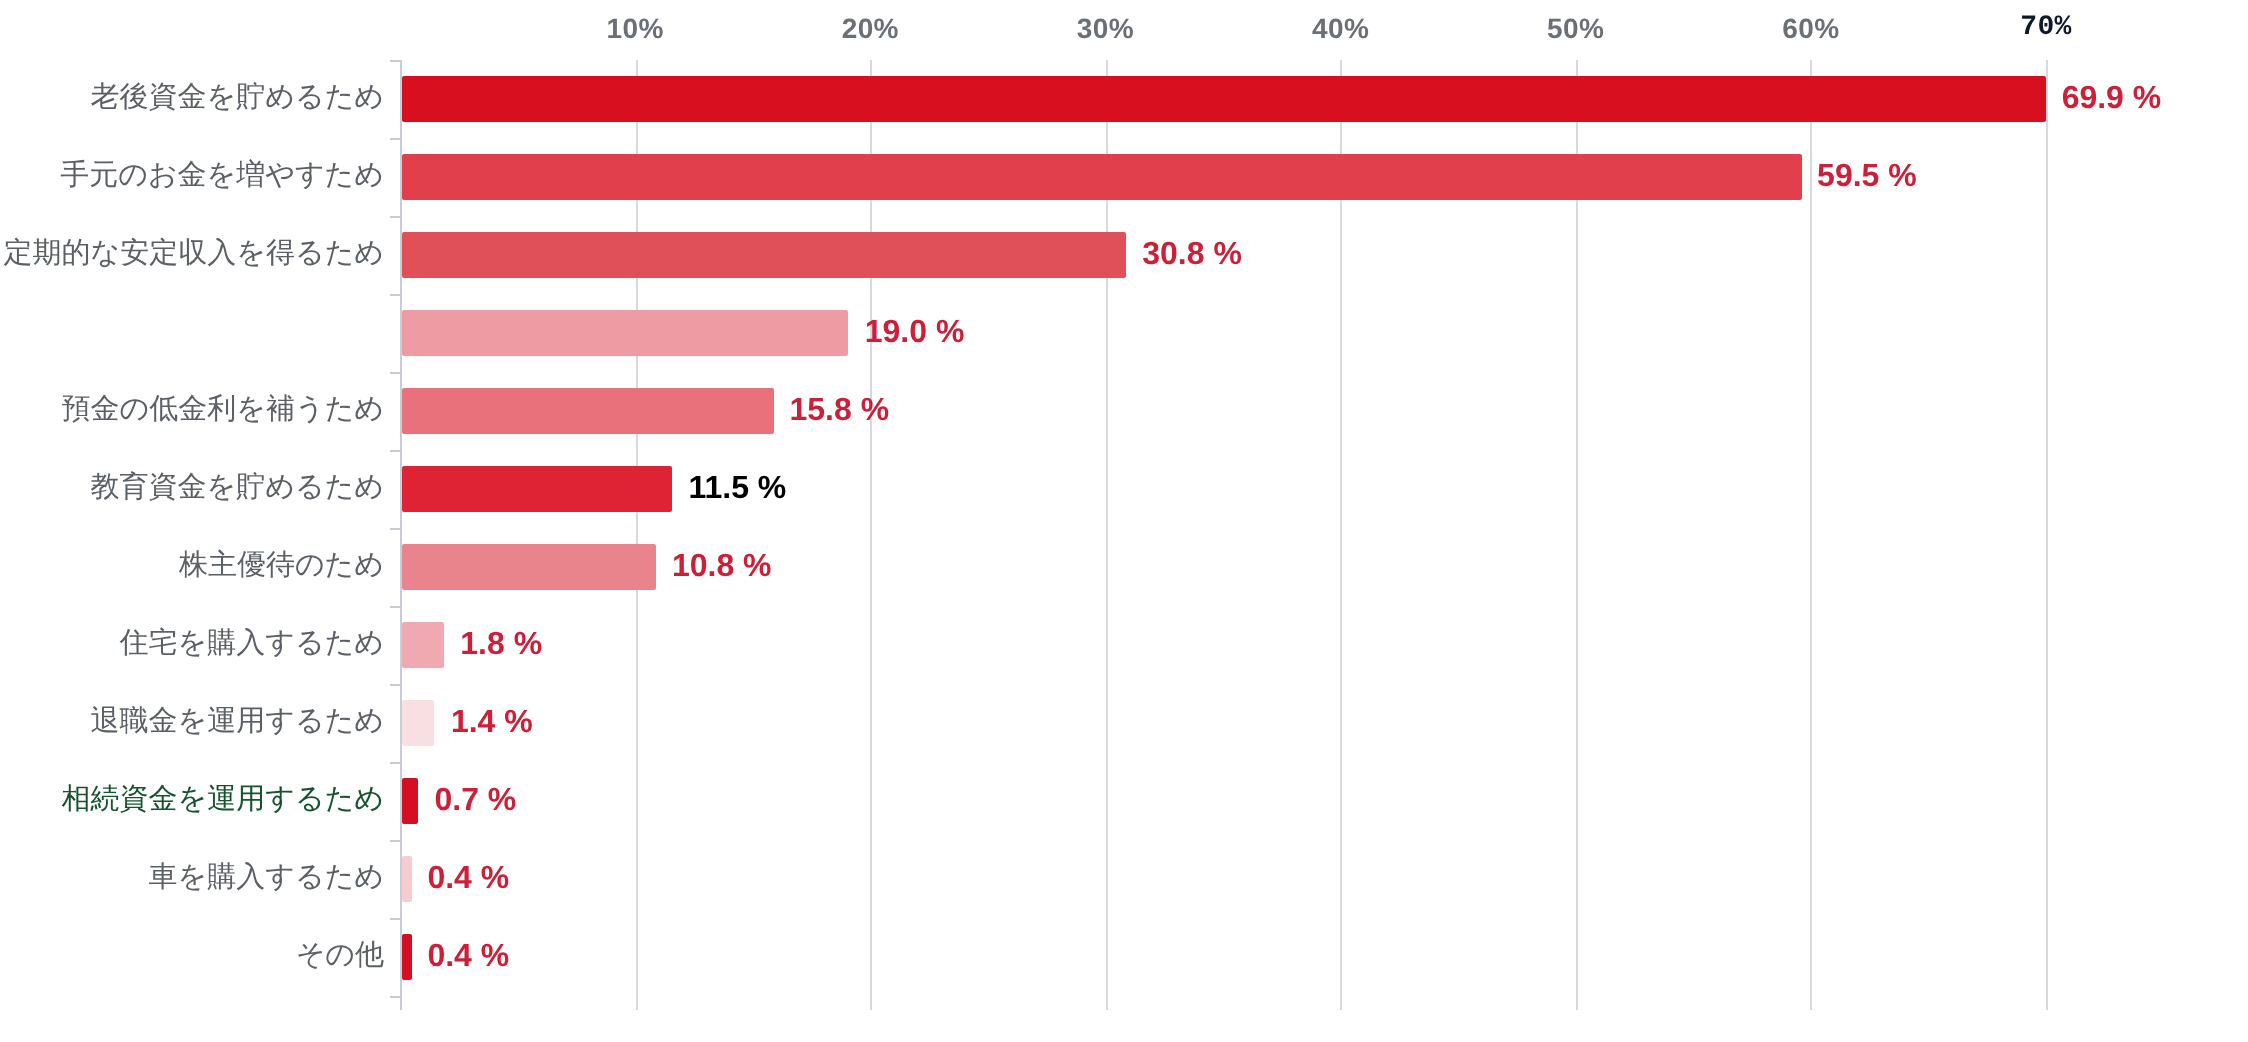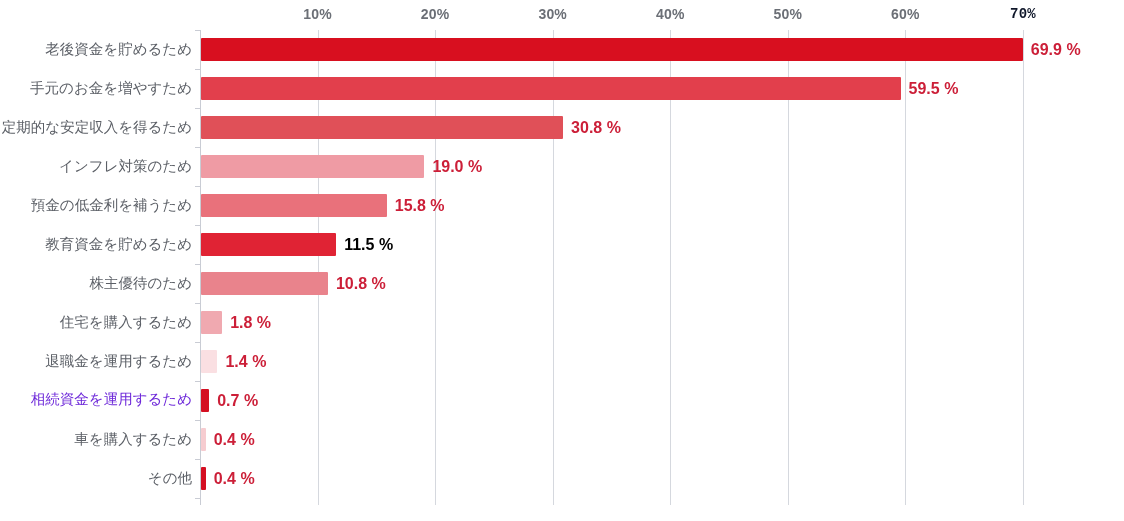--- a/index.html
+++ b/index.html
@@ -125,21 +125,20 @@
         <div class="bar-value" style="left: 908.55px; color: rgb(204, 31, 56);">59.5 %</div>
       </div>
       <div class="row" style="top: 108px;">
         <div class="row-tick" style="top: 0px; background: rgb(201, 204, 212);"></div>
         <div class="cat-label-wrap" style="color: rgb(91, 95, 102);">定期的な安定収入を得るため</div>
         <div class="bar" style="width: 362.12px; background: rgb(224, 80, 88);"></div>
         <div class="bar-value" style="left: 571.12px; color: rgb(204, 31, 56);">30.8 %</div>
       </div>
       <div class="row" style="top: 147px;">
         <div class="row-tick" style="top: 0px; background: rgb(201, 204, 212);"></div>
-        <div class="cat-label-wrap" style="color: rgb(91, 95, 102);">インフレ対策のため</div>
         <div class="bar" style="width: 223.386px; background: rgb(239, 155, 164);"></div>
         <div class="bar-value" style="left: 432.386px; color: rgb(204, 31, 56);">19.0 %</div>
       </div>
       <div class="row" style="top: 186px;">
         <div class="row-tick" style="top: 0px; background: rgb(201, 204, 212);"></div>
         <div class="cat-label-wrap" style="color: rgb(91, 95, 102);">預金の低金利を補うため</div>
         <div class="bar" style="width: 185.763px; background: rgb(233, 113, 123);"></div>
         <div class="bar-value" style="left: 394.763px; color: rgb(204, 31, 56);">15.8 %</div>
       </div>
       <div class="row" style="top: 225px;">
@@ -161,21 +160,21 @@
         <div class="bar-value" style="left: 230.163px; color: rgb(204, 31, 56);">1.8 %</div>
       </div>
       <div class="row" style="top: 342px;">
         <div class="row-tick" style="top: 0px; background: rgb(201, 204, 212);"></div>
         <div class="cat-label-wrap" style="color: rgb(91, 95, 102);">退職金を運用するため</div>
         <div class="bar" style="width: 16.46px; background: rgb(250, 223, 226);"></div>
         <div class="bar-value" style="left: 225.46px; color: rgb(204, 31, 56);">1.4 %</div>
       </div>
       <div class="row" style="top: 381px;">
         <div class="row-tick" style="top: 0px; background: rgb(201, 204, 212);"></div>
-        <div class="cat-label-wrap" style="color: #6d28d9; font-family: Liberation Mono, monospace;">相続資金を運用するため</div>
+        <div class="cat-label-wrap" style="color: #14532d;">相続資金を運用するため</div>
         <div class="bar" style="width: 8.23px; background: rgb(212, 15, 34);"></div>
         <div class="bar-value" style="left: 217.23px; color: rgb(204, 31, 56);">0.7 %</div>
       </div>
       <div class="row" style="top: 420px;">
         <div class="row-tick" style="top: 0px; background: rgb(201, 204, 212);"></div>
         <div class="cat-label-wrap" style="color: rgb(91, 95, 102);">車を購入するため</div>
         <div class="bar" style="width: 4.70286px; background: rgb(246, 204, 208);"></div>
         <div class="bar-value" style="left: 213.703px; color: rgb(204, 31, 56);">0.4 %</div>
       </div>
       <div class="row" style="top: 459px;">

